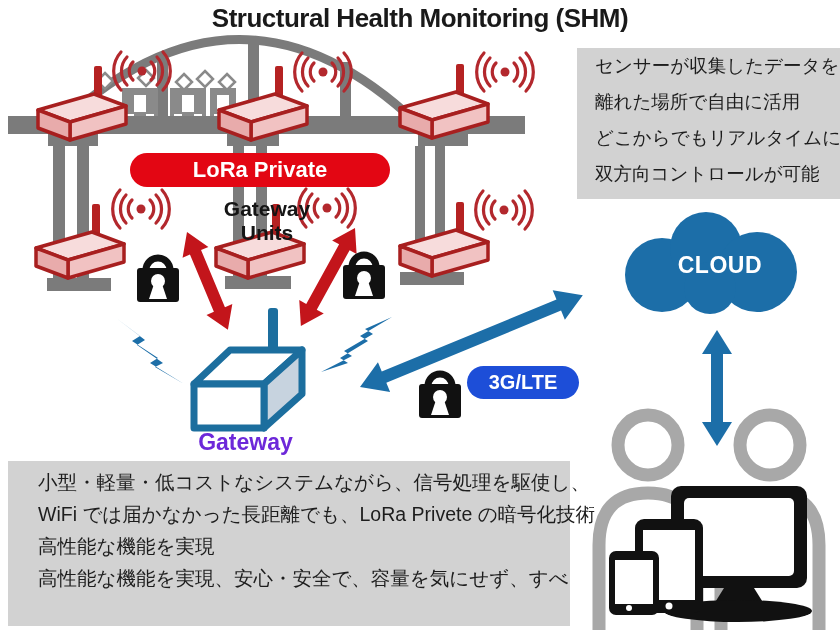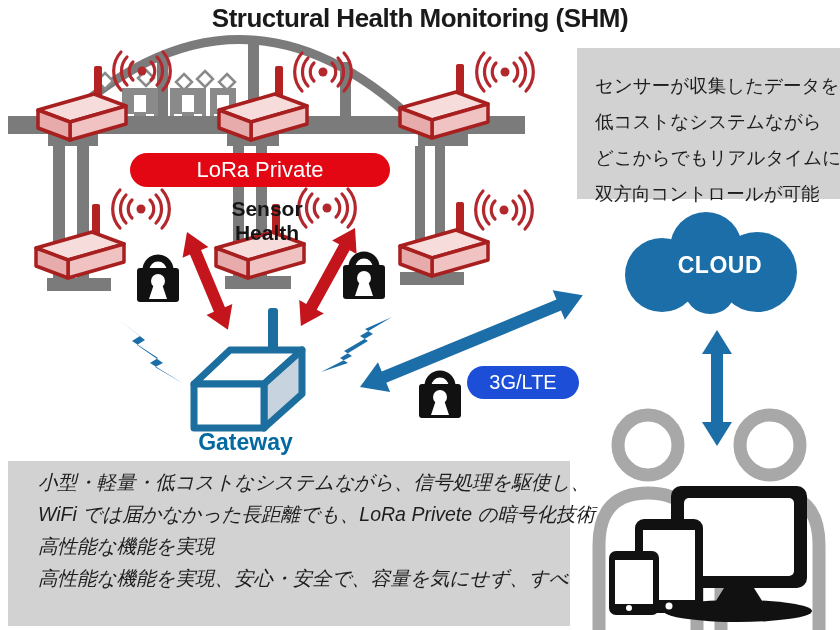--- a/index.html
+++ b/index.html
@@ -2,38 +2,38 @@
 <html><head>
 <meta charset="utf-8">
 <style>
   html,body{margin:0;padding:0;background:#fff;}
   .canvas{position:relative;width:840px;height:630px;background:#ffffff;overflow:hidden;
           font-family:"Liberation Sans",sans-serif;}
   .abs{position:absolute;}
   .title{left:0;right:0;top:3px;text-align:center;font-size:26px;font-weight:bold;
          color:#1a1a1a;letter-spacing:-0.5px;}
   .svg-layer{left:0;top:0;}
-  .pill{border-radius:17px;color:#fff;font-weight:normal;text-align:center;}
+  .pill{border-radius:17px;color:#fff;font-weight:bold;text-align:center;}
   .lora-pill{left:130px;top:153px;width:260px;height:34px;line-height:34px;
              background:#E30613;font-size:22px;}
   .net-pill{left:467px;top:366px;width:112px;height:33px;line-height:33px;
             background:#1d4ed8;font-size:20px;}
   .sensor-units{left:197px;top:197px;width:140px;text-align:center;font-size:21px;
                 font-weight:bold;color:#151515;}
   .gateway-label{left:188px;top:429px;width:115px;text-align:center;font-size:23px;
-                 font-weight:600;color:#0369a1;}
+                 font-weight:600;color:#6d28d9;}
   .cloud-label{left:662px;top:252px;width:100px;text-align:right;font-size:23px;
                font-weight:bold;color:#ffffff;letter-spacing:0.5px;}
   .info-box{background:#D2D2D2;color:#1d1d1d;}
   .info-top-right{left:577px;top:48px;width:263px;height:151px;font-size:18.5px;
                   padding-top:0;}
   .info-top-right .line{padding-left:18px;line-height:36px;height:36px;white-space:nowrap;}
-  .info-top-right .line:first-child{margin-top:20px;}
+  .info-top-right .line:first-child{margin-top:0;}
   .info-bottom-left{left:8px;top:461px;width:562px;height:165px;font-size:19.5px;}
-  .info-bottom-left .line{padding-left:30px;line-height:32px;height:32px;white-space:nowrap;font-style:italic;}
+  .info-bottom-left .line{padding-left:30px;line-height:32px;height:32px;white-space:nowrap;}
   .info-bottom-left .line:first-child{margin-top:5px;}
 </style>
 </head>
 <body>
 
 <div class="canvas">
 
   <svg class="abs svg-layer" width="840" height="630" viewBox="0 0 840 630">
     <defs>
       <g id="sensor">
@@ -170,28 +170,28 @@
     <g>
       <rect x="609" y="551" width="50" height="64" rx="7" fill="#111111"></rect>
       <rect x="615" y="560" width="38" height="44" fill="#ffffff"></rect>
       <circle cx="629" cy="608" r="3" fill="#ffffff"></circle>
     </g>
   </svg>
 
   <div class="abs title">Structural Health Monitoring (SHM)</div>
 
   <div class="abs pill lora-pill">LoRa Private</div>
-  <div class="abs sensor-units">Sensor Health</div>
+  <div class="abs sensor-units">Gateway Units</div>
   <div class="abs gateway-label">Gateway</div>
   <div class="abs cloud-label">CLOUD</div>
   <div class="abs pill net-pill">3G/LTE</div>
 
   <div class="abs info-box info-top-right">
     <div class="line">センサーが収集したデータを</div>
-    <div class="line">低コストなシステムながら</div>
+    <div class="line">離れた場所で自由に活用</div>
     <div class="line">どこからでもリアルタイムに</div>
     <div class="line">双方向コントロールが可能</div>
   </div>
 
   <div class="abs info-box info-bottom-left">
     <div class="line">小型・軽量・低コストなシステムながら、信号処理を駆使し、</div>
     <div class="line">WiFi では届かなかった長距離でも、LoRa Privete の暗号化技術</div>
     <div class="line">高性能な機能を実現</div>
     <div class="line">高性能な機能を実現、安心・安全で、容量を気にせず、すべ</div>
   </div>

